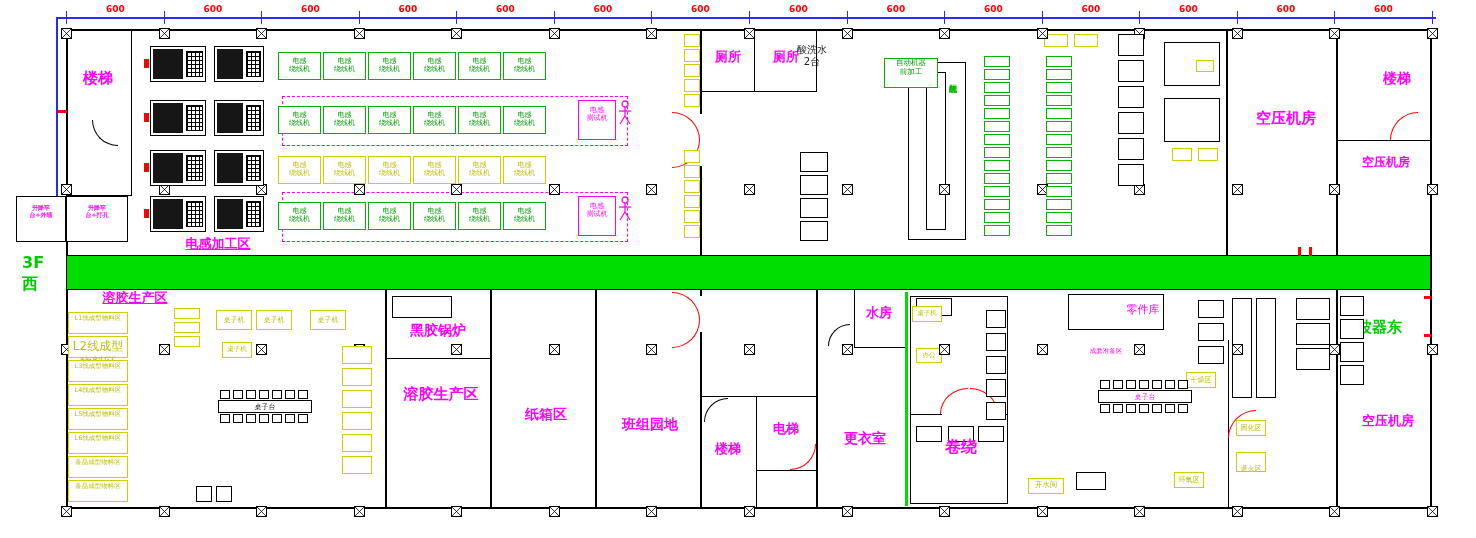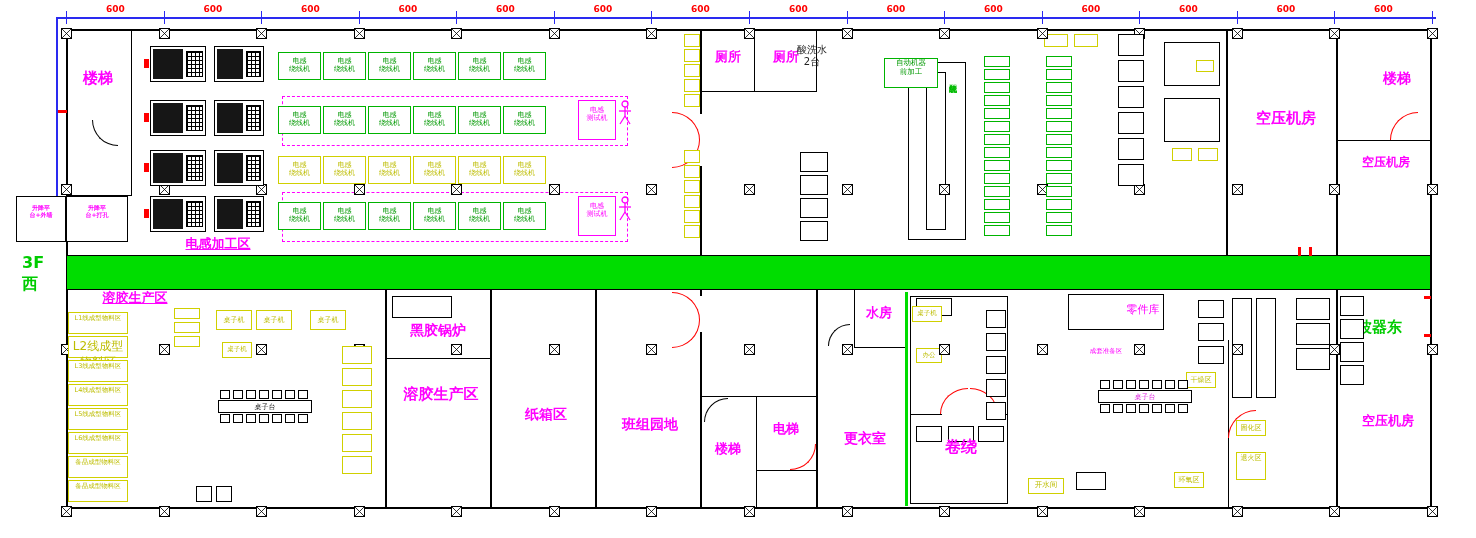--- a/index.html
+++ b/index.html
@@ -160,21 +160,21 @@
 
   <div class="ybox" style="left:216px;top:310px;width:36px;height:20px;font-size:7px;padding-top:5px">桌子机</div>
   <div class="ybox" style="left:256px;top:310px;width:36px;height:20px;font-size:7px;padding-top:5px">桌子机</div>
   <div class="ybox" style="left:310px;top:310px;width:36px;height:20px;font-size:7px;padding-top:5px">桌子机</div>
   <div class="ybox" style="left:222px;top:342px;width:30px;height:16px;font-size:6.5px;padding-top:3px">桌子机</div>
   <div class="ybox" style="left:912px;top:306px;width:30px;height:16px;font-size:6.5px;padding-top:3px">桌子机</div>
   <div class="ybox" style="left:916px;top:348px;width:26px;height:15px;font-size:6.5px;padding-top:3px">办公</div>
   <div class="ybox" style="left:1028px;top:478px;width:36px;height:16px;font-size:7.5px;padding-top:2px">开水间</div>
   <div class="ybox" style="left:1186px;top:372px;width:30px;height:16px;font-size:7px;padding-top:3px">干燥区</div>
   <div class="ybox" style="left:1236px;top:420px;width:30px;height:16px;font-size:7px;padding-top:3px">固化区</div>
-  <div class="ybox" style="left:1236px;top:452px;width:30px;height:28px;font-size:7px;padding-top:1px">退火区</div>
+  <div class="ybox" style="left:1236px;top:452px;width:30px;height:20px;font-size:7px;padding-top:12px">退火区</div>
   <div class="ybox" style="left:1174px;top:472px;width:30px;height:16px;font-size:7px;padding-top:3px">环氧区</div>
 
   <div class="q qbl" style="left:92px;top:120px;width:26px;height:26px;color:#000"></div>
   <div class="q qtr" style="left:672px;top:112px;width:28px;height:28px;color:red"></div>
   <div class="q qbr" style="left:672px;top:140px;width:28px;height:28px;color:red"></div>
   <div class="q qtr" style="left:672px;top:292px;width:28px;height:28px;color:red"></div>
   <div class="q qbr" style="left:672px;top:320px;width:28px;height:28px;color:red"></div>
   <div class="q qtl" style="left:1390px;top:112px;width:28px;height:28px;color:red"></div>
   <div class="q qtl" style="left:940px;top:388px;width:28px;height:26px;color:red"></div>
   <div class="q qtr" style="left:970px;top:388px;width:28px;height:26px;color:red"></div>

